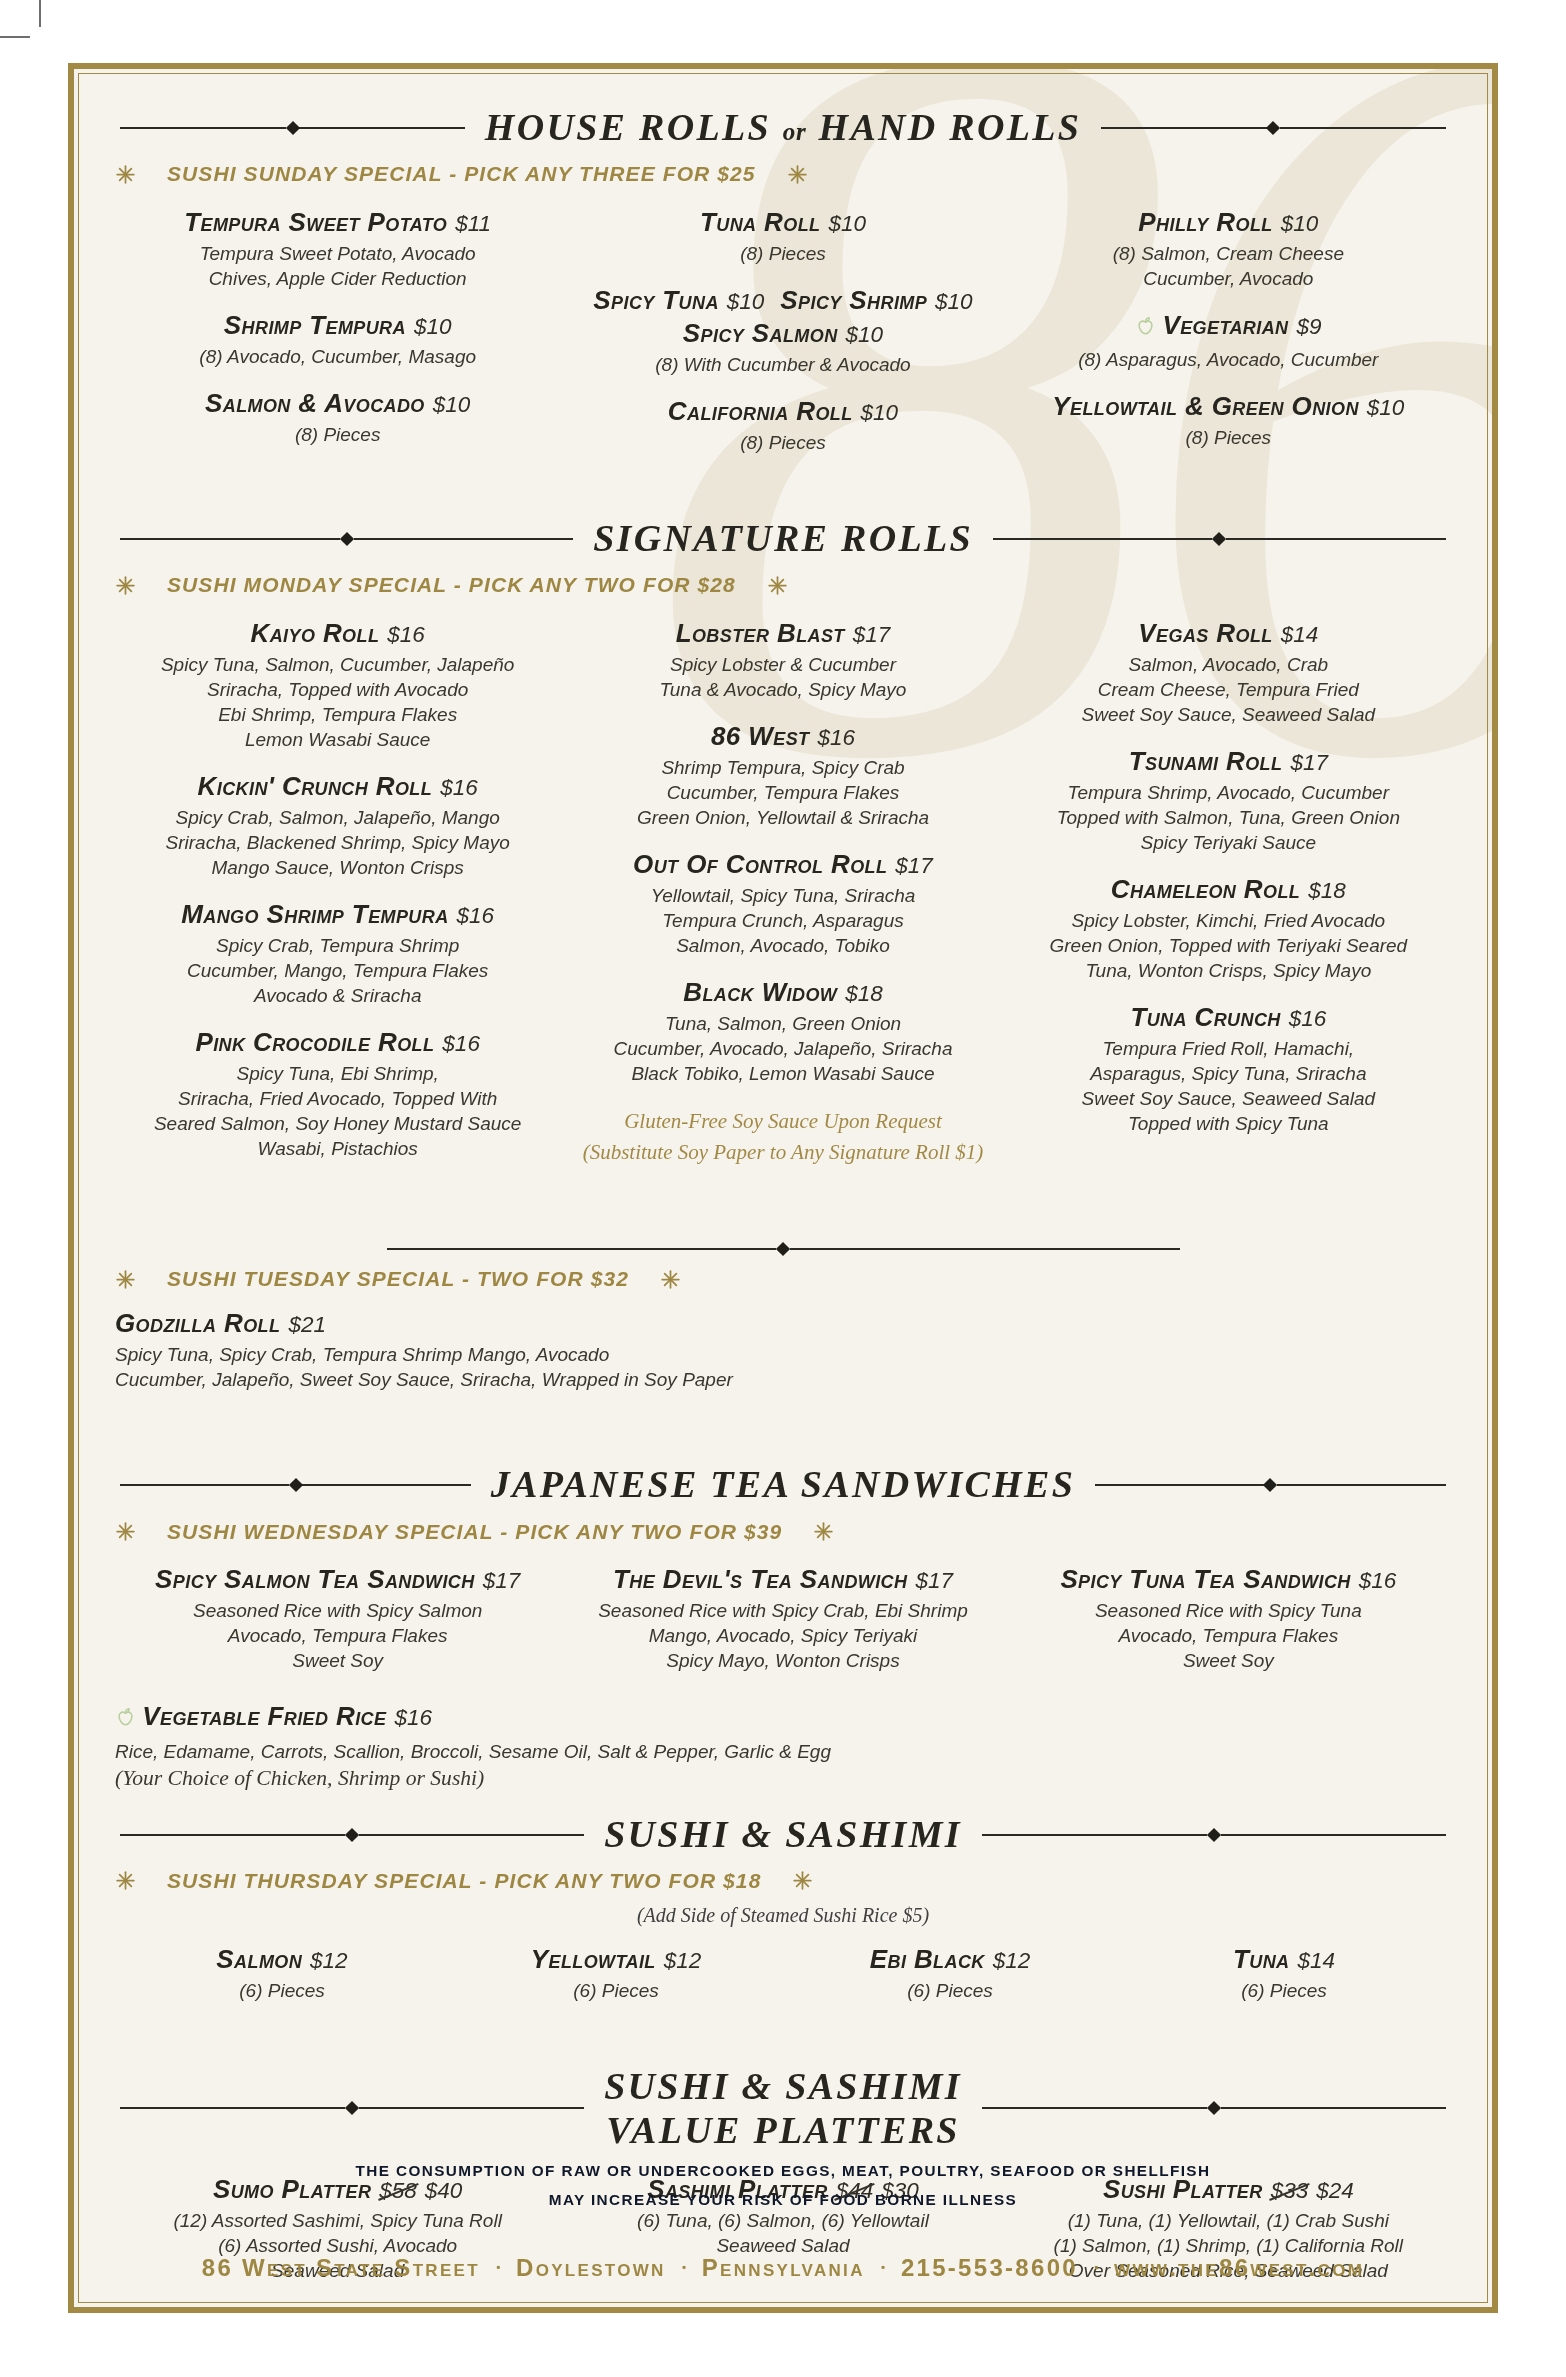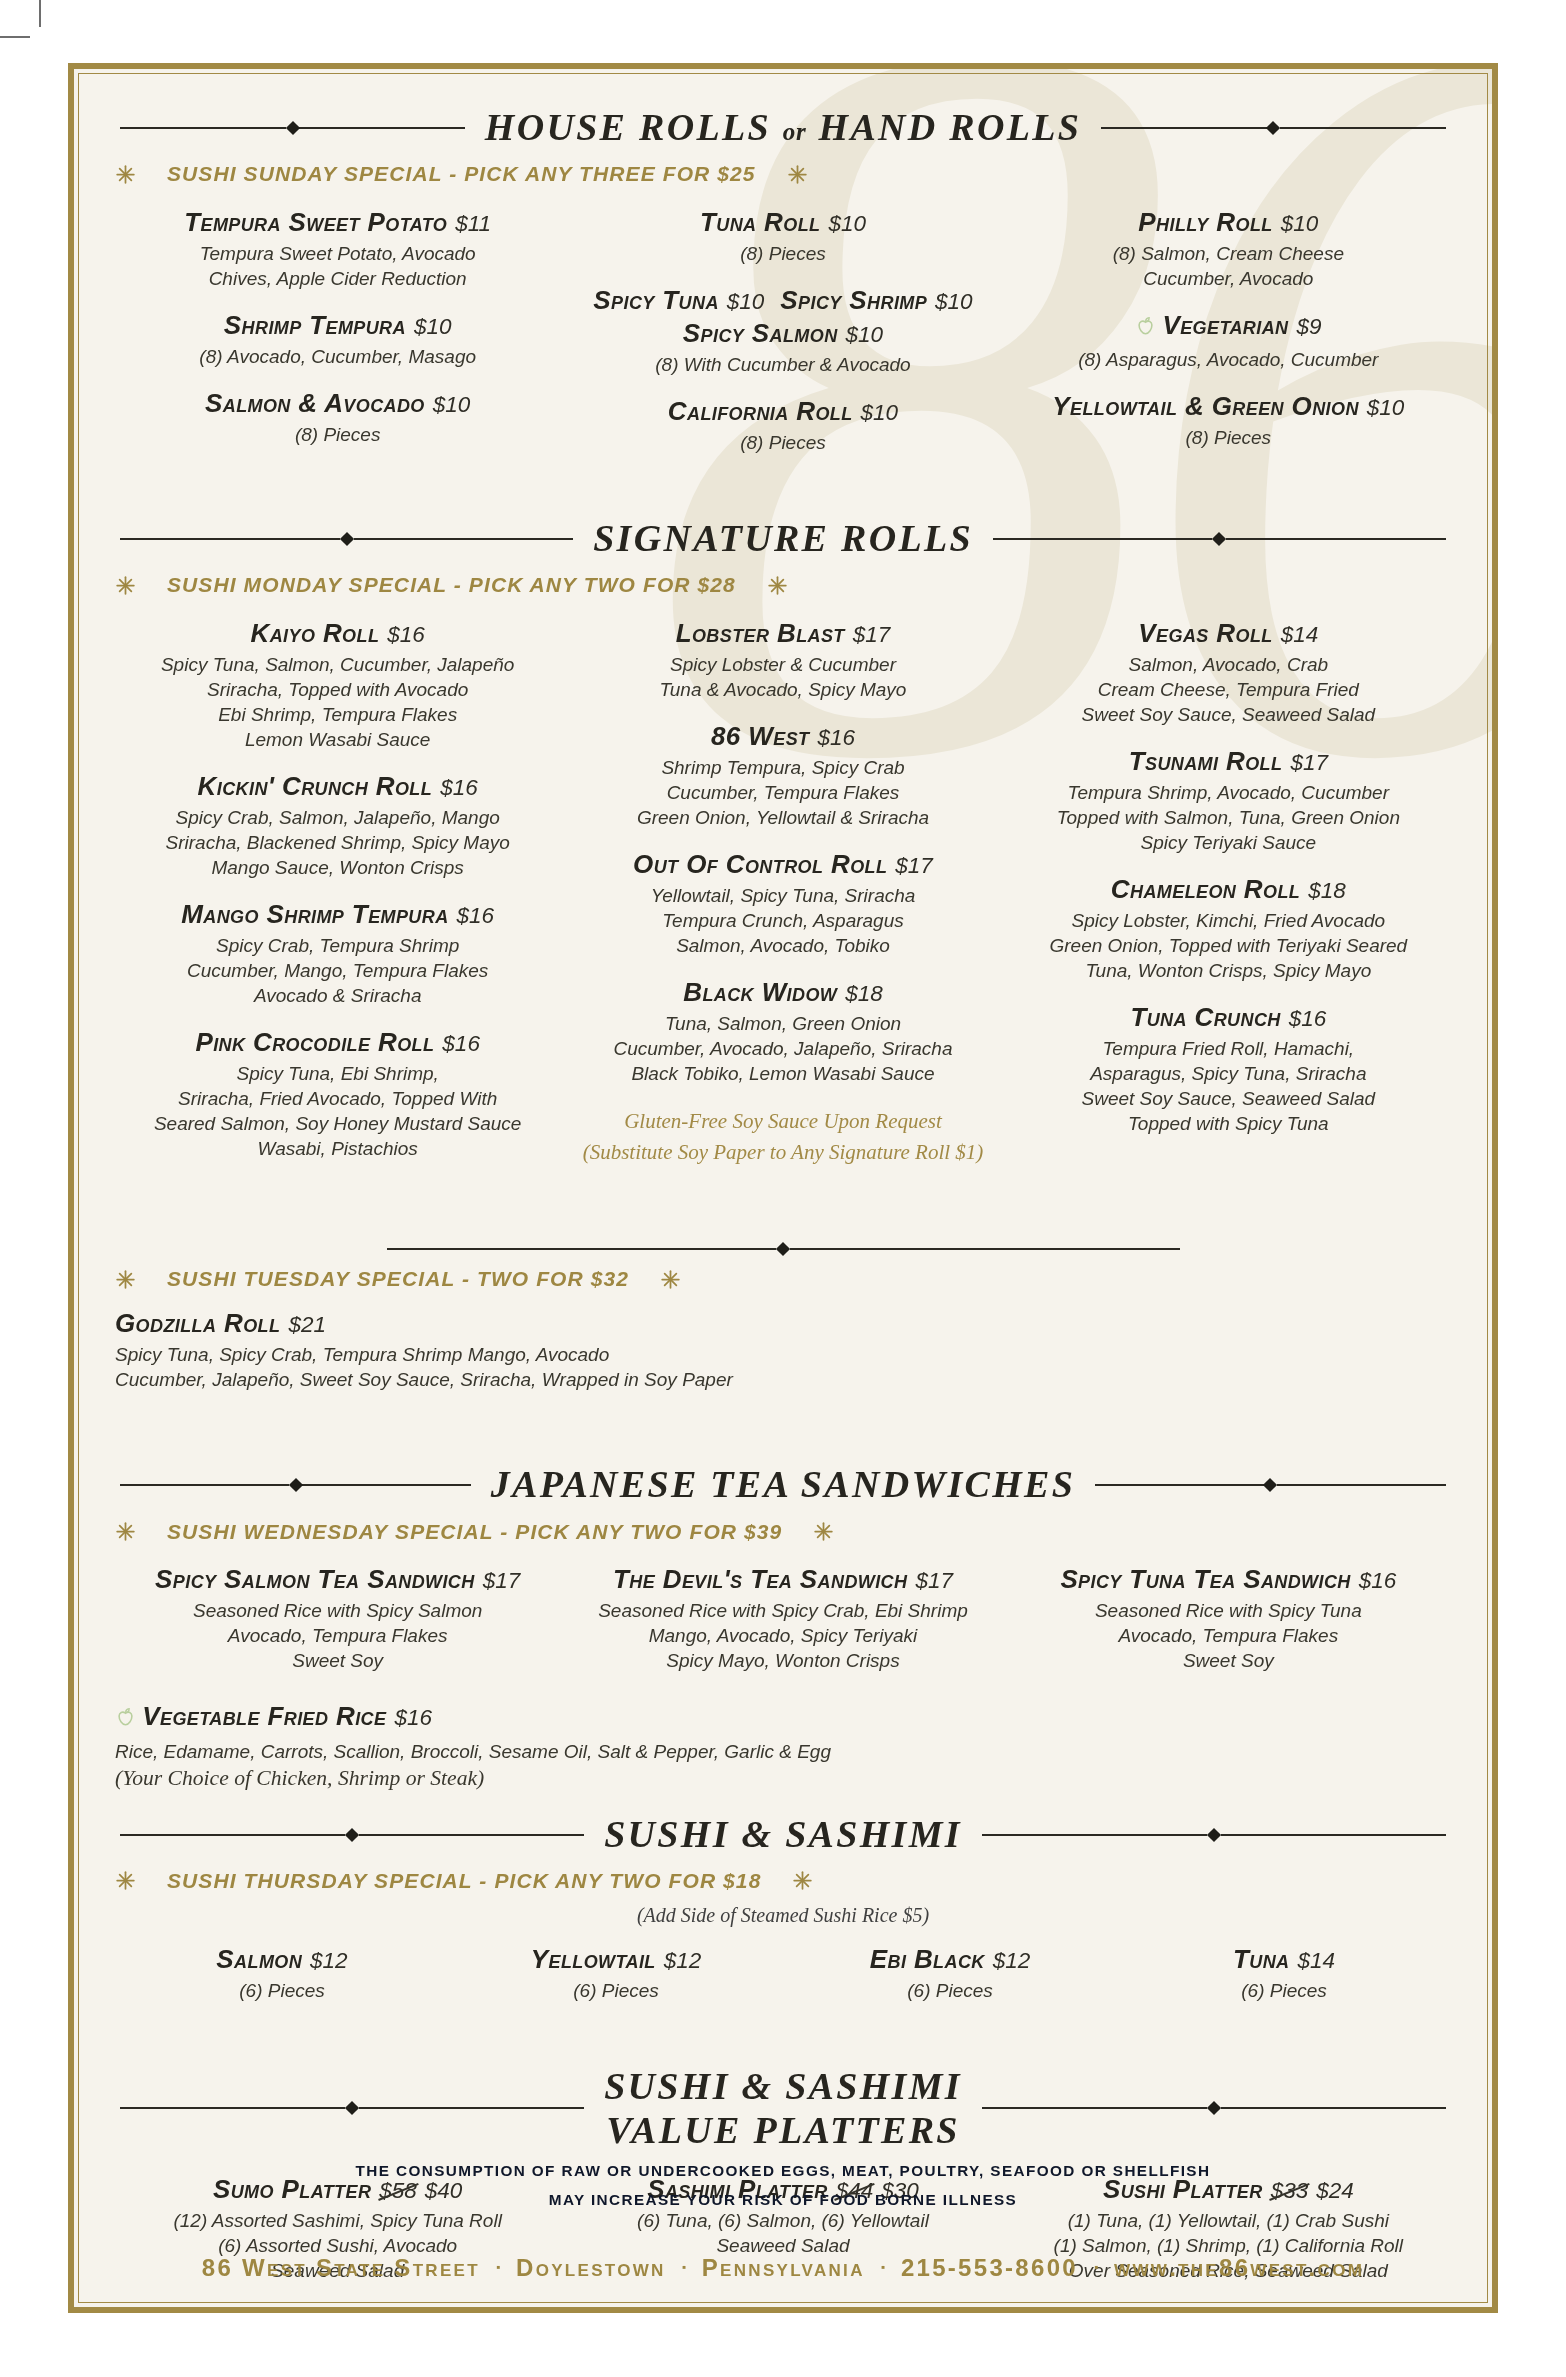--- a/index.html
+++ b/index.html
@@ -436,21 +436,21 @@
             </div>
           </div>
         </div>
         <div class="item full-item">
           <div class="head-line"><span class="seg"><span class="apple"><svg viewBox="0 0 24 26" width="21" height="22.5" aria-hidden="true">
                   <path d="M12 8.4 C8.6 5.6 4.7 7.6 4.6 11.6 C4.5 16 7.9 21.6 12 21.6 C16.1 21.6 19.5 16 19.4 11.6 C19.3 7.6 15.4 5.6 12 8.4 Z" fill="none" stroke="#b9cf9e" stroke-width="1.8"></path>
                   <path d="M12.2 7.7 C12.1 5.3 13.8 3.5 16.2 3.2 C16.2 5.7 14.6 7.5 12.2 7.7 Z" fill="none" stroke="#b9cf9e" stroke-width="1.6"></path>
                 </svg></span><span class="n">Vegetable Fried Rice</span><span class="p">$16</span></span></div>
           <div class="desc">
             <p>Rice, Edamame, Carrots, Scallion, Broccoli, Sesame Oil, Salt &amp; Pepper, Garlic &amp; Egg</p>
-            <p class="serif-dark">(Your Choice of Chicken, Shrimp or Steak)</p>
+            <p class="serif-dark">(Your Choice of Chicken, Shrimp or Sushi)</p>
           </div>
         </div>
       </section>
       <section class="sec sec-sushi-sashimi">
         <div class="sec-header">
           <div class="h-rule">
             <span class="diamond"></span>
           </div>
           <div class="sec-title"><span>SUSHI &amp; SASHIMI</span></div>
           <div class="h-rule">

